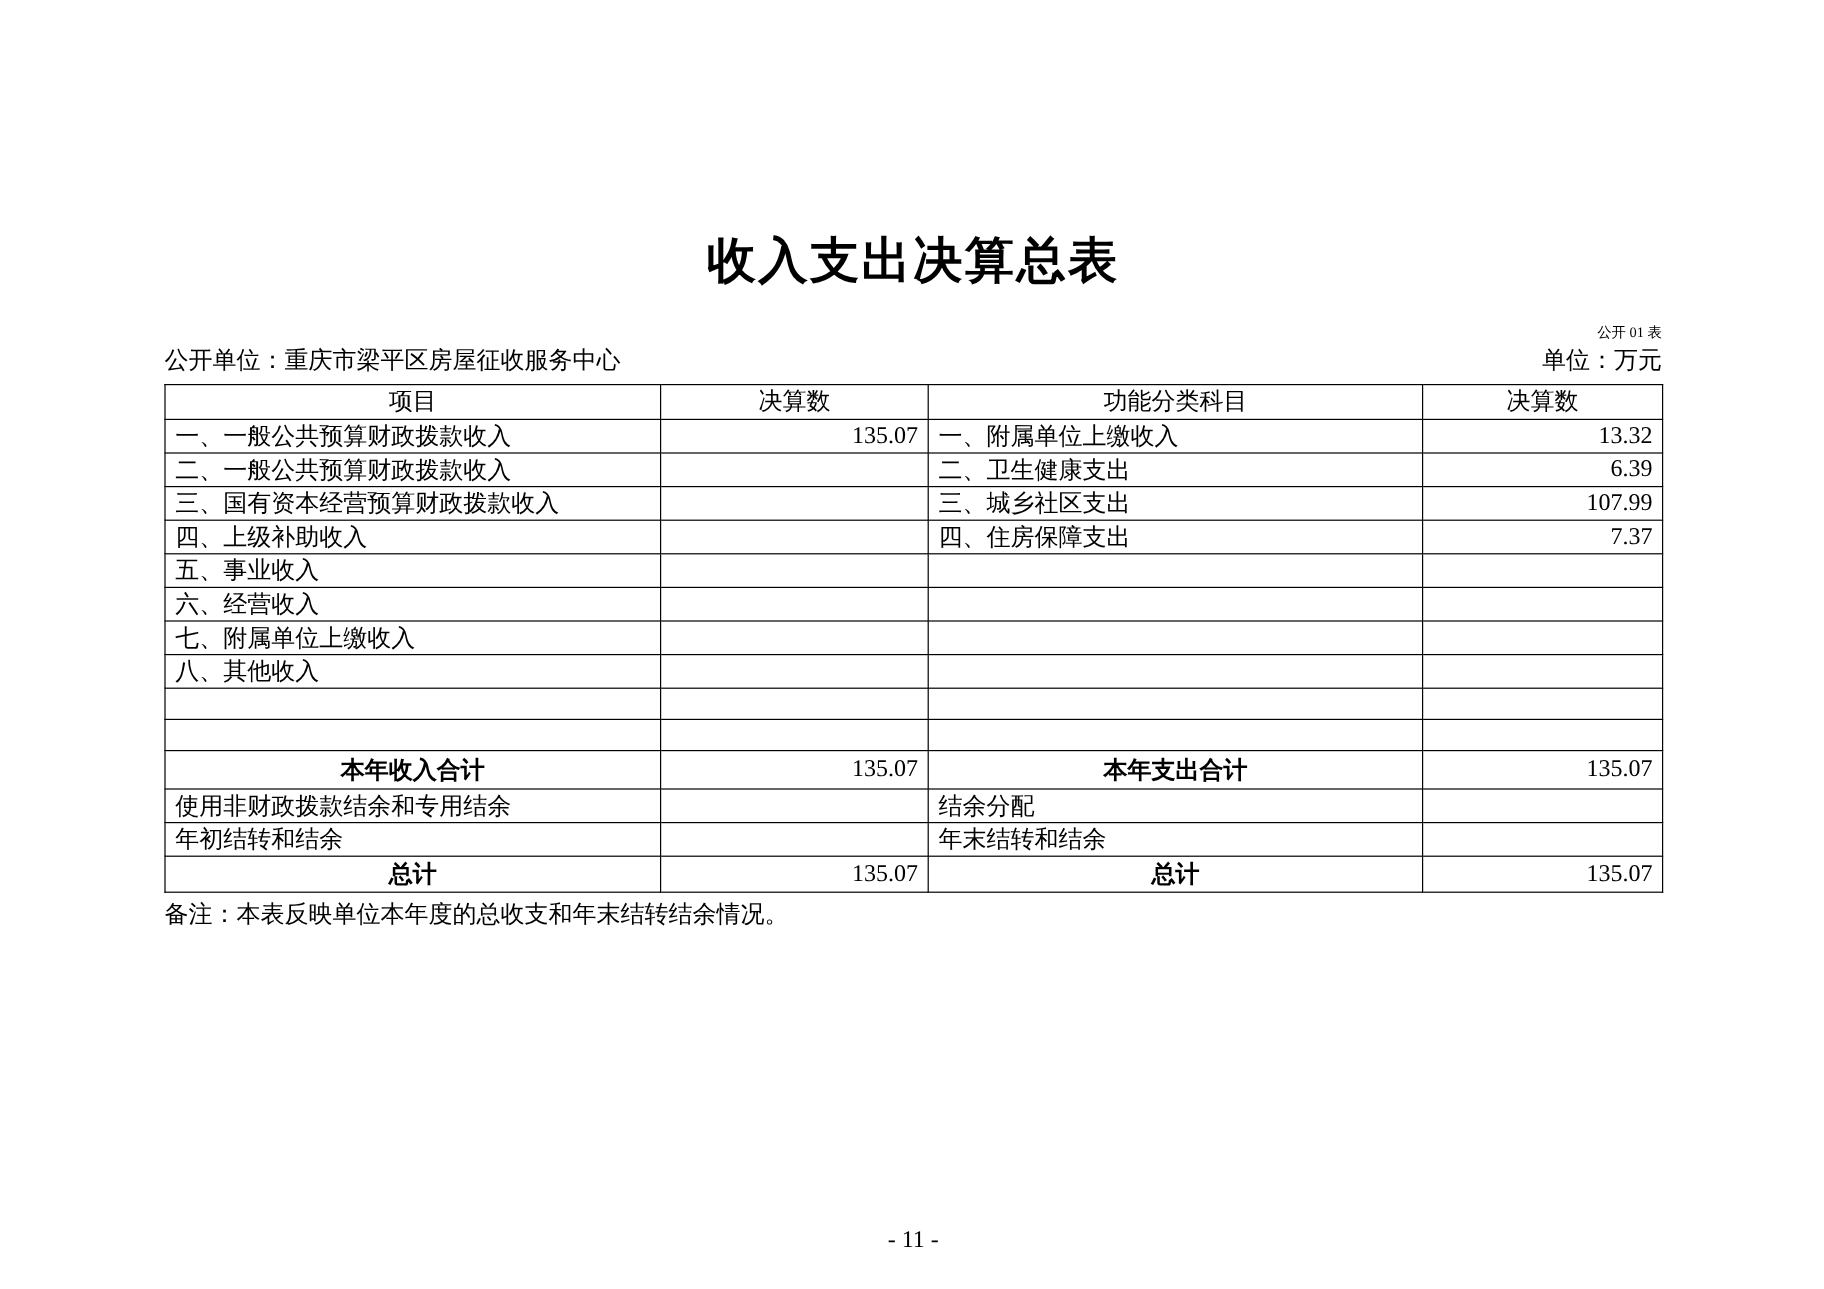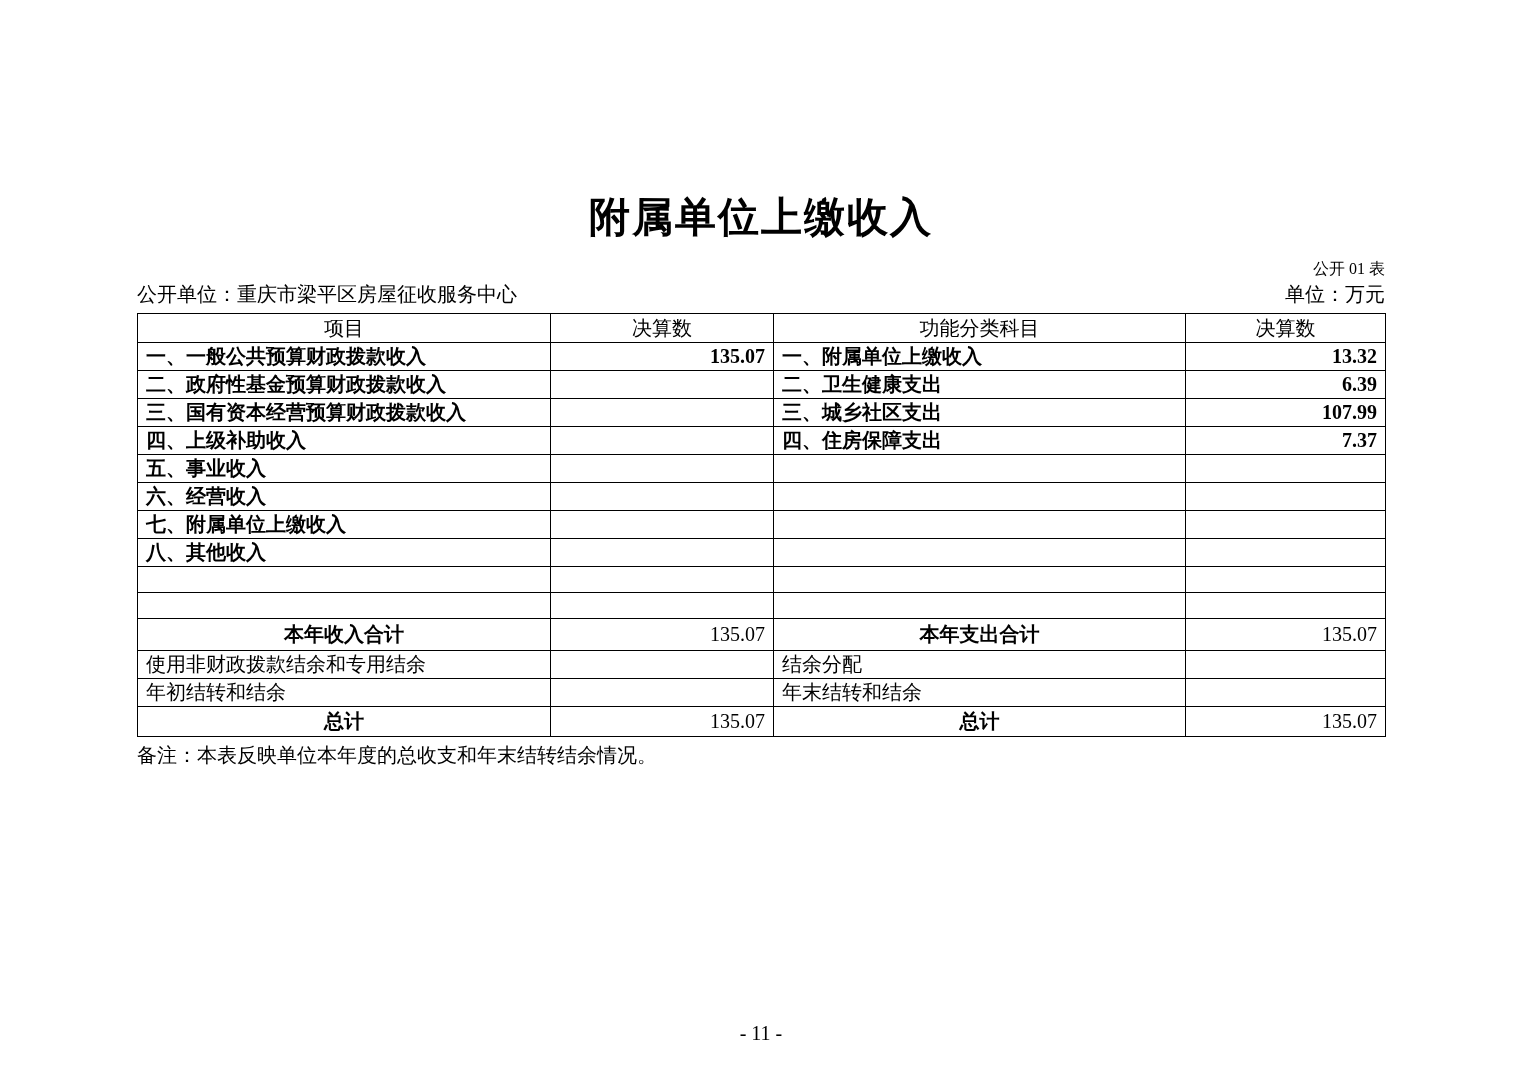--- a/index.html
+++ b/index.html
@@ -23,22 +23,22 @@
     margin: 0;
     padding-top: 193px;
     text-align: center;
     font-size: 41px;
     font-weight: bold;
     letter-spacing: 2px;
     line-height: 1.2;
   }
   .form-label {
     text-align: right;
-    font-size: 16px;
-    margin-top: 17px;
+    font-size: 12px;
+    margin-top: 28px;
     line-height: 1.2;
   }
   .meta-row {
     display: flex;
     justify-content: space-between;
     align-items: center;
     font-size: 20px;
     margin-top: 4px;
     margin-bottom: 7px;
     line-height: 1.2;
@@ -51,21 +51,21 @@
   table.main th, table.main td {
     border: 1px solid #000000;
     padding: 0 8px;
     font-size: 20px;
     overflow: hidden;
     white-space: nowrap;
     vertical-align: middle;
   }
   tr.section-row th { height: 28px; font-weight: bold; text-align: center; }
   tr.colhead-row th { height: 29px; font-weight: normal; text-align: center; }
-  tr.data-row td { height: 26px; font-weight: bold; }
+  tr.data-row td { height: 26px; font-weight: normal; }
   tr.subtotal-row td { height: 32px; }
   tr.carryover-row td { height: 28px; }
   tr.grandtotal-row td { height: 30px; }
   td.item { text-align: left; }
   td.num { text-align: right; }
   td.total-label { text-align: center; font-weight: bold; }
   .footnote {
     font-size: 20px;
     margin-top: 5px;
     line-height: 1.3;
@@ -78,21 +78,21 @@
     text-align: center;
     font-size: 20px;
   }
 </style>
 </head>
 <body>
 
 <div class="page">
   <div class="content">
 
-    <h1 class="title">附属单位上缴收入</h1>
+    <h1 class="title">收入支出决算总表</h1>
 
     <div class="form-label">公开 01 表</div>
 
     <div class="meta-row">
       <span>公开单位：重庆市梁平区房屋征收服务中心</span>
       <span>单位：万元</span>
     </div>
 
     <table class="main">
       <colgroup>
@@ -111,21 +111,21 @@
         <th>决算数</th>
       </tr>
 
       <tr class="data-row">
         <td class="item">一、一般公共预算财政拨款收入</td>
         <td class="num">135.07</td>
         <td class="item">一、附属单位上缴收入</td>
         <td class="num">13.32</td>
       </tr>
       <tr class="data-row">
-        <td class="item">二、政府性基金预算财政拨款收入</td>
+        <td class="item">二、一般公共预算财政拨款收入</td>
         <td class="num"></td>
         <td class="item">二、卫生健康支出</td>
         <td class="num">6.39</td>
       </tr>
       <tr class="data-row">
         <td class="item">三、国有资本经营预算财政拨款收入</td>
         <td class="num"></td>
         <td class="item">三、城乡社区支出</td>
         <td class="num">107.99</td>
       </tr>

